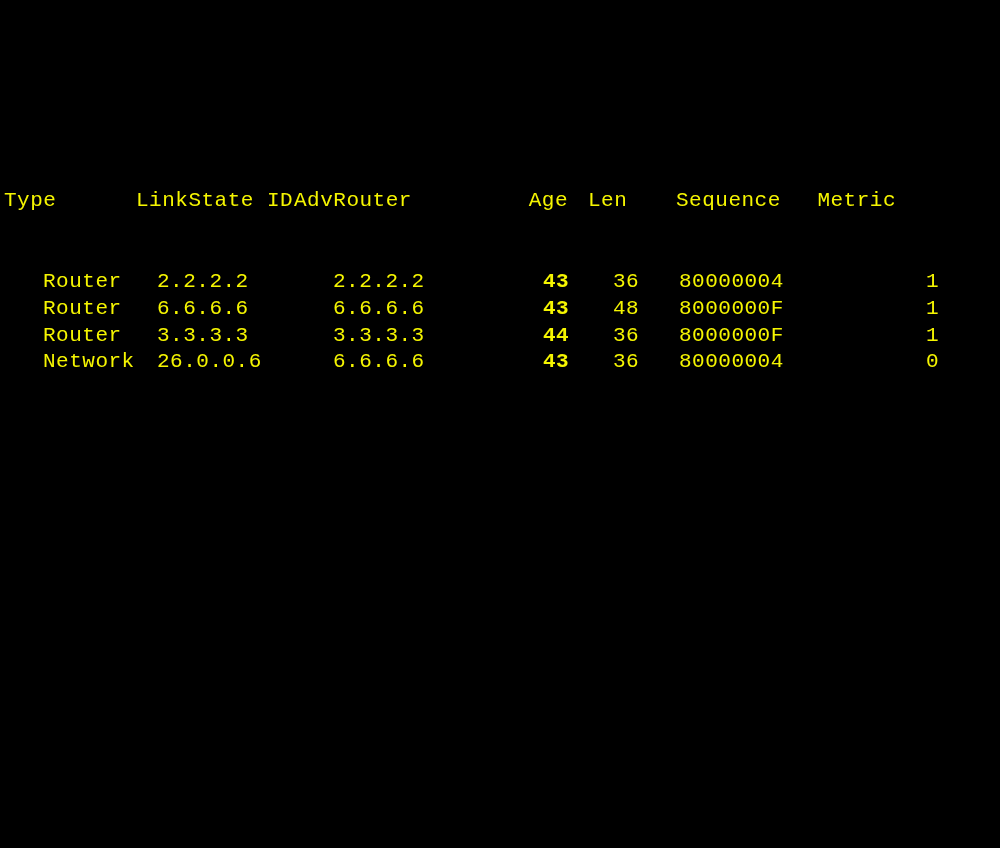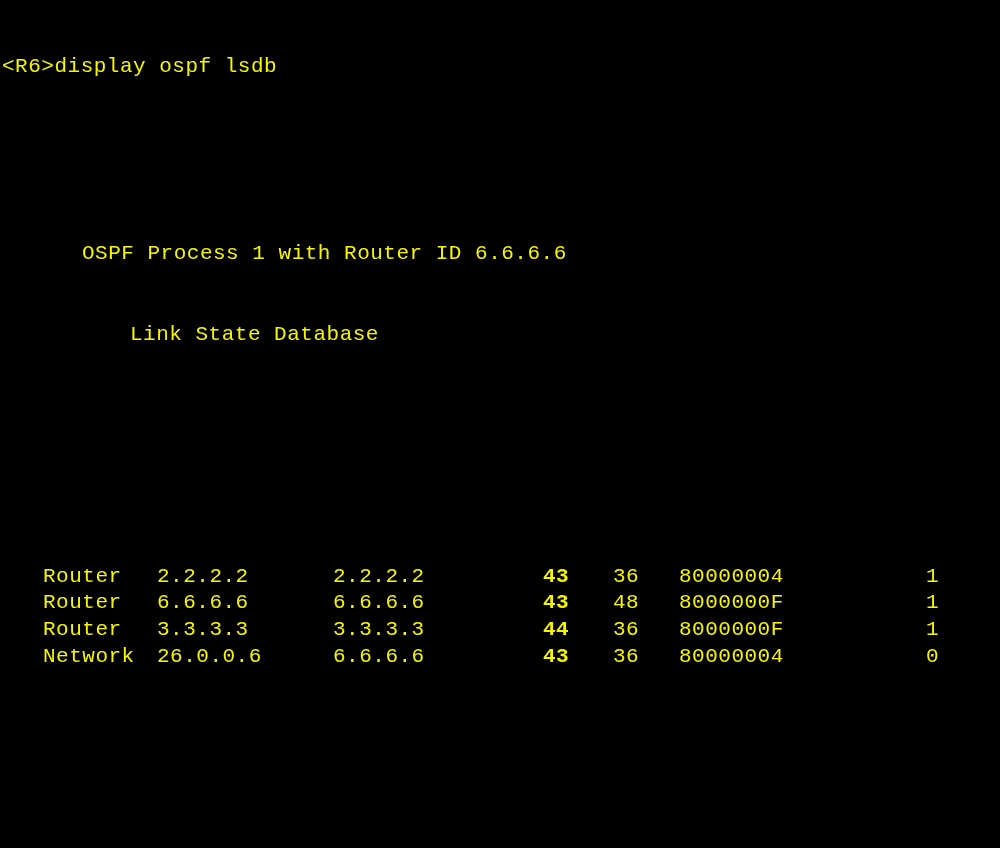--- a/index.html
+++ b/index.html
@@ -48,24 +48,20 @@
     .hdr-adv { display: inline-block; width: 210px; }
     .hdr-age { display: inline-block; width: 70px; text-align: right; padding-right: 6px;}
     .hdr-len { display: inline-block; width: 66px; text-align: left; padding-left: 14px;}
     .hdr-seq { display: inline-block; width: 150px; text-align: left; padding-left: 36px;}
     .hdr-met { display: inline-block; width: 110px; text-align: right; padding-right: 4px;}
   </style>
 </head>
 <body>
 
 <div class="terminal">
-  <div class="prompt-line"><span>&lt;R6&gt;</span><span>display ospf lsdb</span></div>
 
-  <div class="header-section">
-    <div class="indent-1">OSPF Process 1 with Router ID 6.6.6.6</div>
-    <div class="indent-2">Link State Database</div>
-  </div>
 
 
   <div class="table-section">
+    <div class="row"><span class="hdr-type">Type</span><span class="hdr-lsid">LinkState ID</span><span class="hdr-adv">AdvRouter</span><span class="hdr-age">Age</span><span class="hdr-len">Len</span><span class="hdr-seq">Sequence</span><span class="hdr-met">Metric</span></div>
     <div id="rows-container"><div class="row"><span class="col-type">Router</span><span class="col-lsid">2.2.2.2</span><span class="col-adv">2.2.2.2</span><span class="col-age">43</span><span class="col-len">36</span><span class="col-seq">80000004</span><span class="col-met">1</span></div><div class="row"><span class="col-type">Router</span><span class="col-lsid">6.6.6.6</span><span class="col-adv">6.6.6.6</span><span class="col-age">43</span><span class="col-len">48</span><span class="col-seq">8000000F</span><span class="col-met">1</span></div><div class="row"><span class="col-type">Router</span><span class="col-lsid">3.3.3.3</span><span class="col-adv">3.3.3.3</span><span class="col-age">44</span><span class="col-len">36</span><span class="col-seq">8000000F</span><span class="col-met">1</span></div><div class="row"><span class="col-type">Network</span><span class="col-lsid">26.0.0.6</span><span class="col-adv">6.6.6.6</span><span class="col-age">43</span><span class="col-len">36</span><span class="col-seq">80000004</span><span class="col-met">0</span></div></div>
   </div>
 </div>
 
 </body></html>

